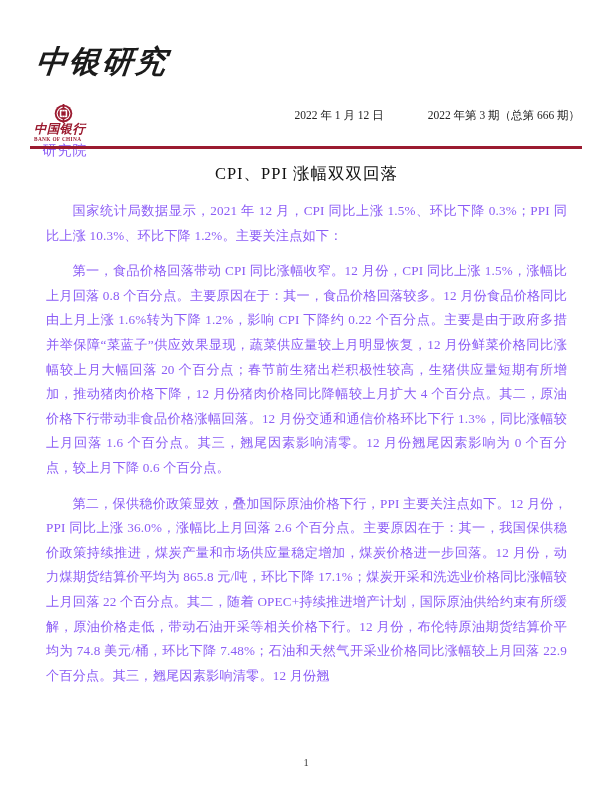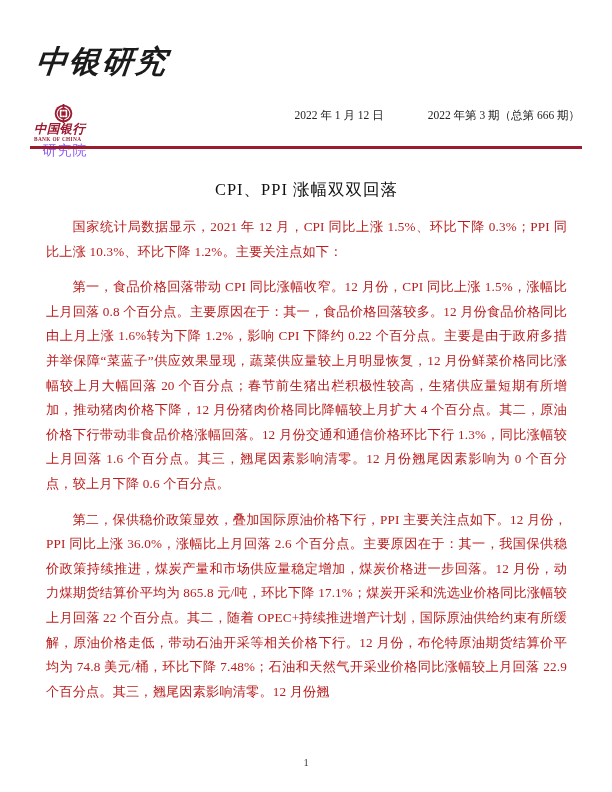--- a/index.html
+++ b/index.html
@@ -142,33 +142,33 @@
     top: 163px;
     width: 521px;
   }
 
   .doc-title {
     text-align: center;
     font-family: "Liberation Serif", "DejaVu Serif", serif;
     font-size: 16.5px;
     color: #111111;
     letter-spacing: 1px;
-    margin: 16px 0 14px 0;
+    margin: 0 0 14px 0;
     font-weight: 400;
   }
 
   p.body-para {
     margin: 0 0 11px 0;
     font-family: "Liberation Serif", "DejaVu Serif", serif;
     font-size: 13.2px;
     line-height: 24.6px;
     text-align: justify;
     text-justify: inter-ideograph;
     text-indent: 2em;
-    color: #b91c1c;
+    color: #8b5cf6;
     letter-spacing: 0.15px;
   }
 
   p.body-para .lead {
     font-weight: 400;
   }
 
   
   .page-number {
     position: absolute;

